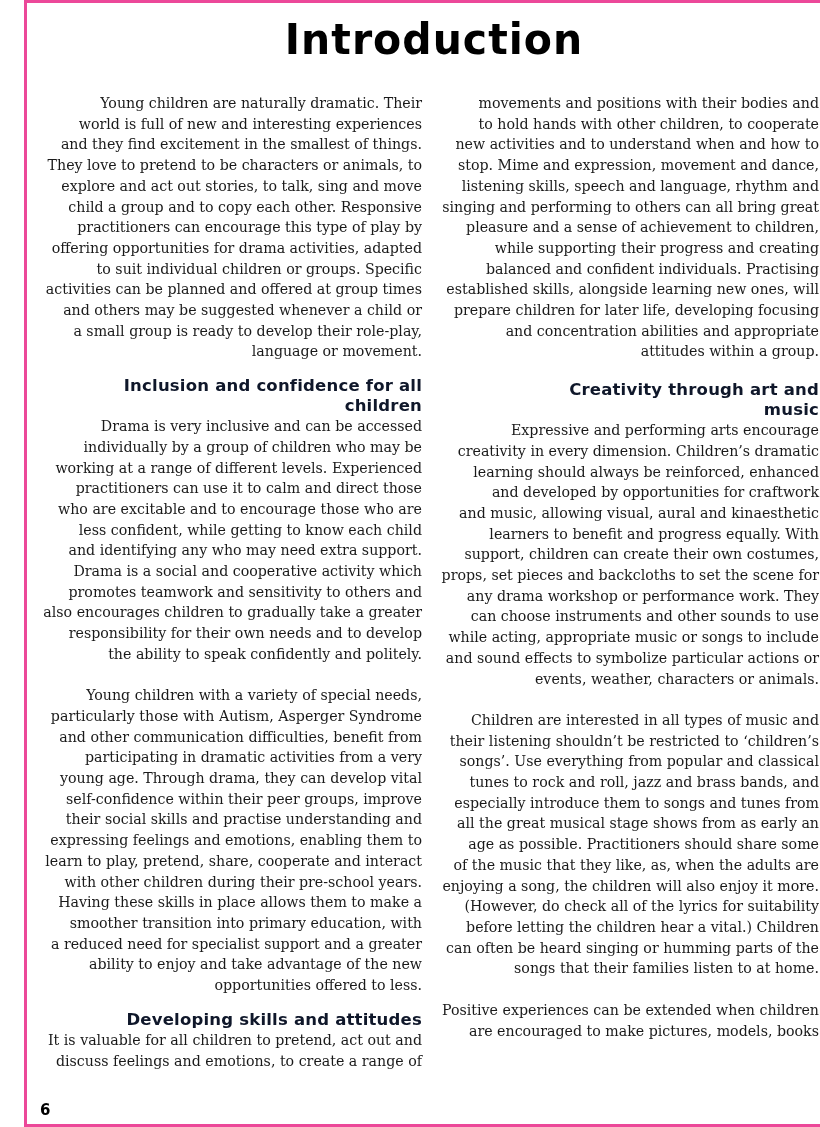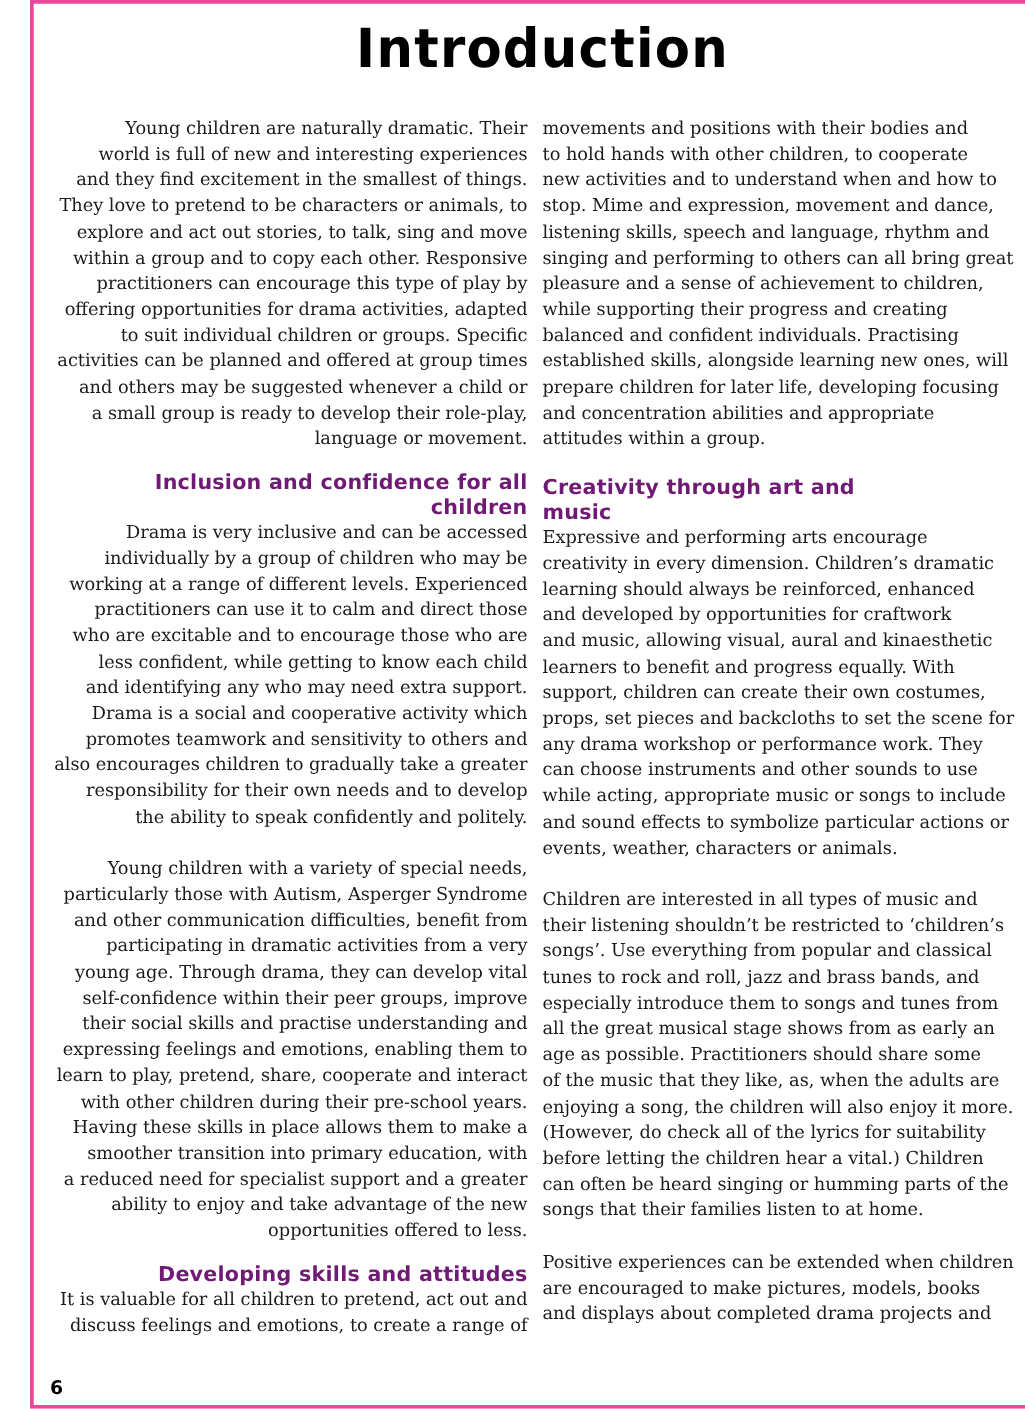--- a/index.html
+++ b/index.html
@@ -23,36 +23,36 @@
     letter-spacing: 1px;
     color: #000;
     transform: scaleY(1.05);
   }
   .col {
     position: absolute;
     top: 90px;
     width: 385px;
   }
   .col-left { left: 10px; text-align: right; }
-  .col-right { left: 407px; }
+  .col-right { left: 407px; text-align: right; }
   .para {
     margin: 0;
     font-size: 14.2px;
     line-height: 20.7px;
     white-space: nowrap;
   }
   .line { display: block; }
   .gap { height: 20.7px; }
   .heading {
     margin: 0;
     font-family: "DejaVu Sans", sans-serif;
     font-weight: bold;
     font-size: 16.5px;
     line-height: 20px;
-    color: #701a75;
+    color: #0f172a;
     letter-spacing: 0.2px;
   }
   .heading-gap { height: 14px; }
   .page-number {
     position: absolute; left: 13px; top: 1098px;
     font-family: "DejaVu Sans", sans-serif;
     font-weight: bold; font-size: 15px; color: #000;
   }
 </style>
 </head>
@@ -61,21 +61,21 @@
 <div class="page">
   <div class="title">Introduction</div>
 
   <div class="col col-left">
     <p class="para">
         <span class="line">Young children are naturally dramatic. Their</span>
         <span class="line">world is full of new and interesting experiences</span>
         <span class="line">and they find excitement in the smallest of things.</span>
         <span class="line">They love to pretend to be characters or animals, to</span>
         <span class="line">explore and act out stories, to talk, sing and move</span>
-        <span class="line">within a group and to copy each other. Responsive</span>
+        <span class="line">child a group and to copy each other. Responsive</span>
         <span class="line">practitioners can encourage this type of play by</span>
         <span class="line">offering opportunities for drama activities, adapted</span>
         <span class="line">to suit individual children or groups. Specific</span>
         <span class="line">activities can be planned and offered at group times</span>
         <span class="line">and others may be suggested whenever a child or</span>
         <span class="line">a small group is ready to develop their role-play,</span>
         <span class="line">language or movement.</span>
       </p>
     <div class="heading-gap"></div>
     <h2 class="heading">
@@ -173,18 +173,17 @@
         <span class="line">enjoying a song, the children will also enjoy it more.</span>
         <span class="line">(However, do check all of the lyrics for suitability</span>
         <span class="line">before letting the children hear a vital.) Children</span>
         <span class="line">can often be heard singing or humming parts of the</span>
         <span class="line">songs that their families listen to at home.</span>
       </p>
     <div class="gap"></div>
     <p class="para">
         <span class="line">Positive experiences can be extended when children</span>
         <span class="line">are encouraged to make pictures, models, books</span>
-        <span class="line">and displays about completed drama projects and</span>
       </p>
   </div>
 
   <div class="page-number">6</div>
 </div>
 
 </body></html>

